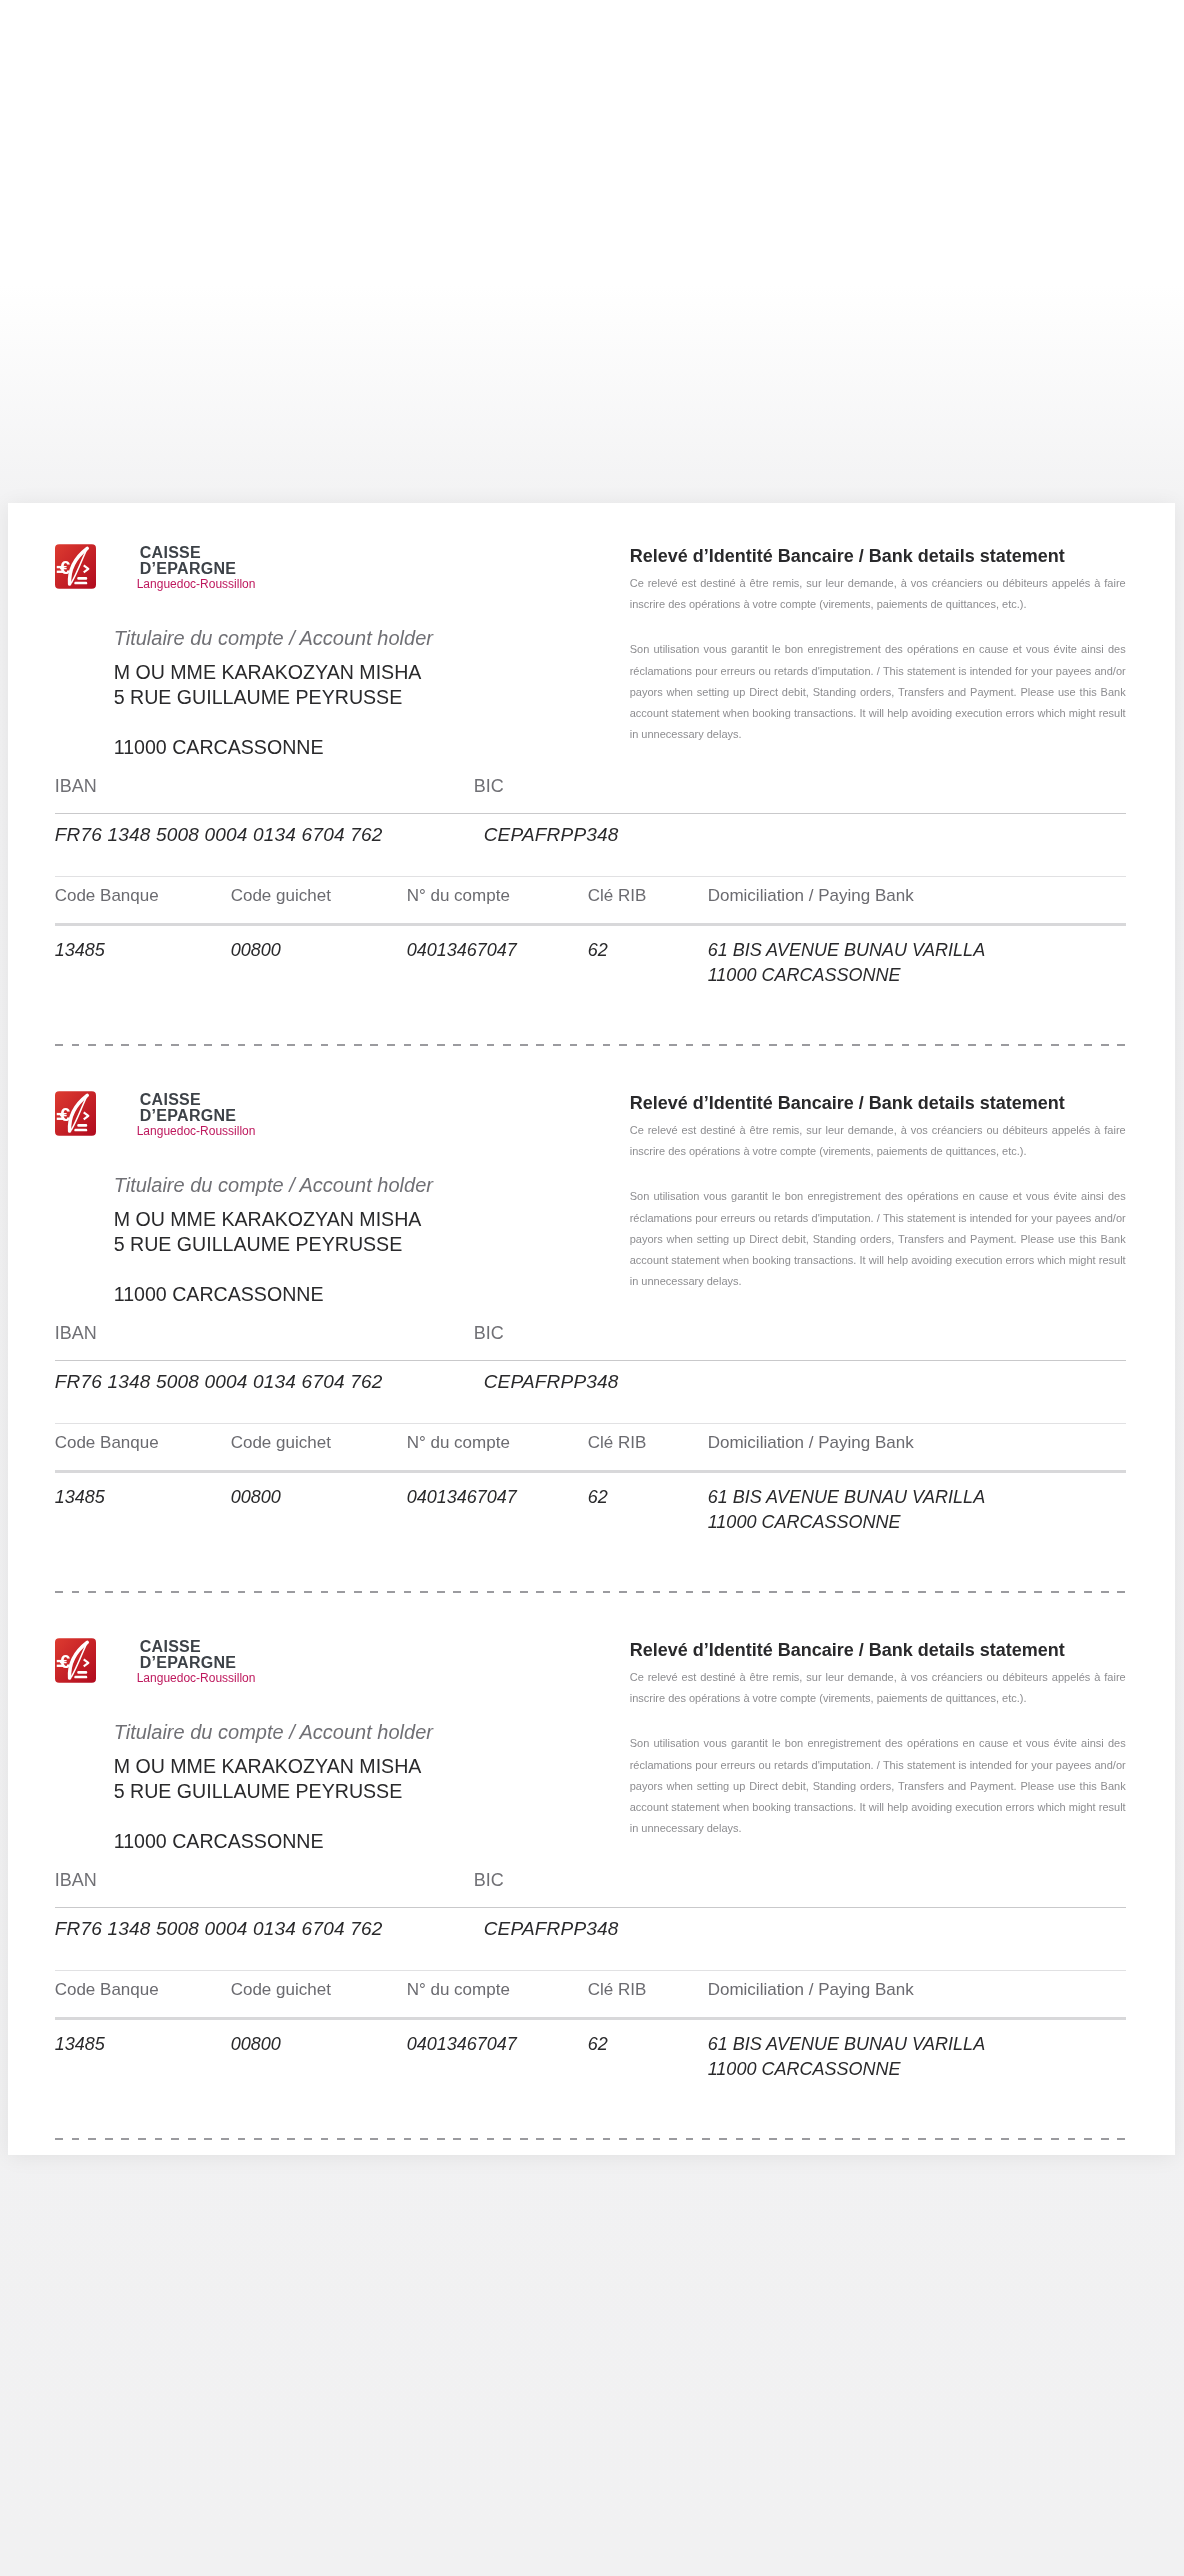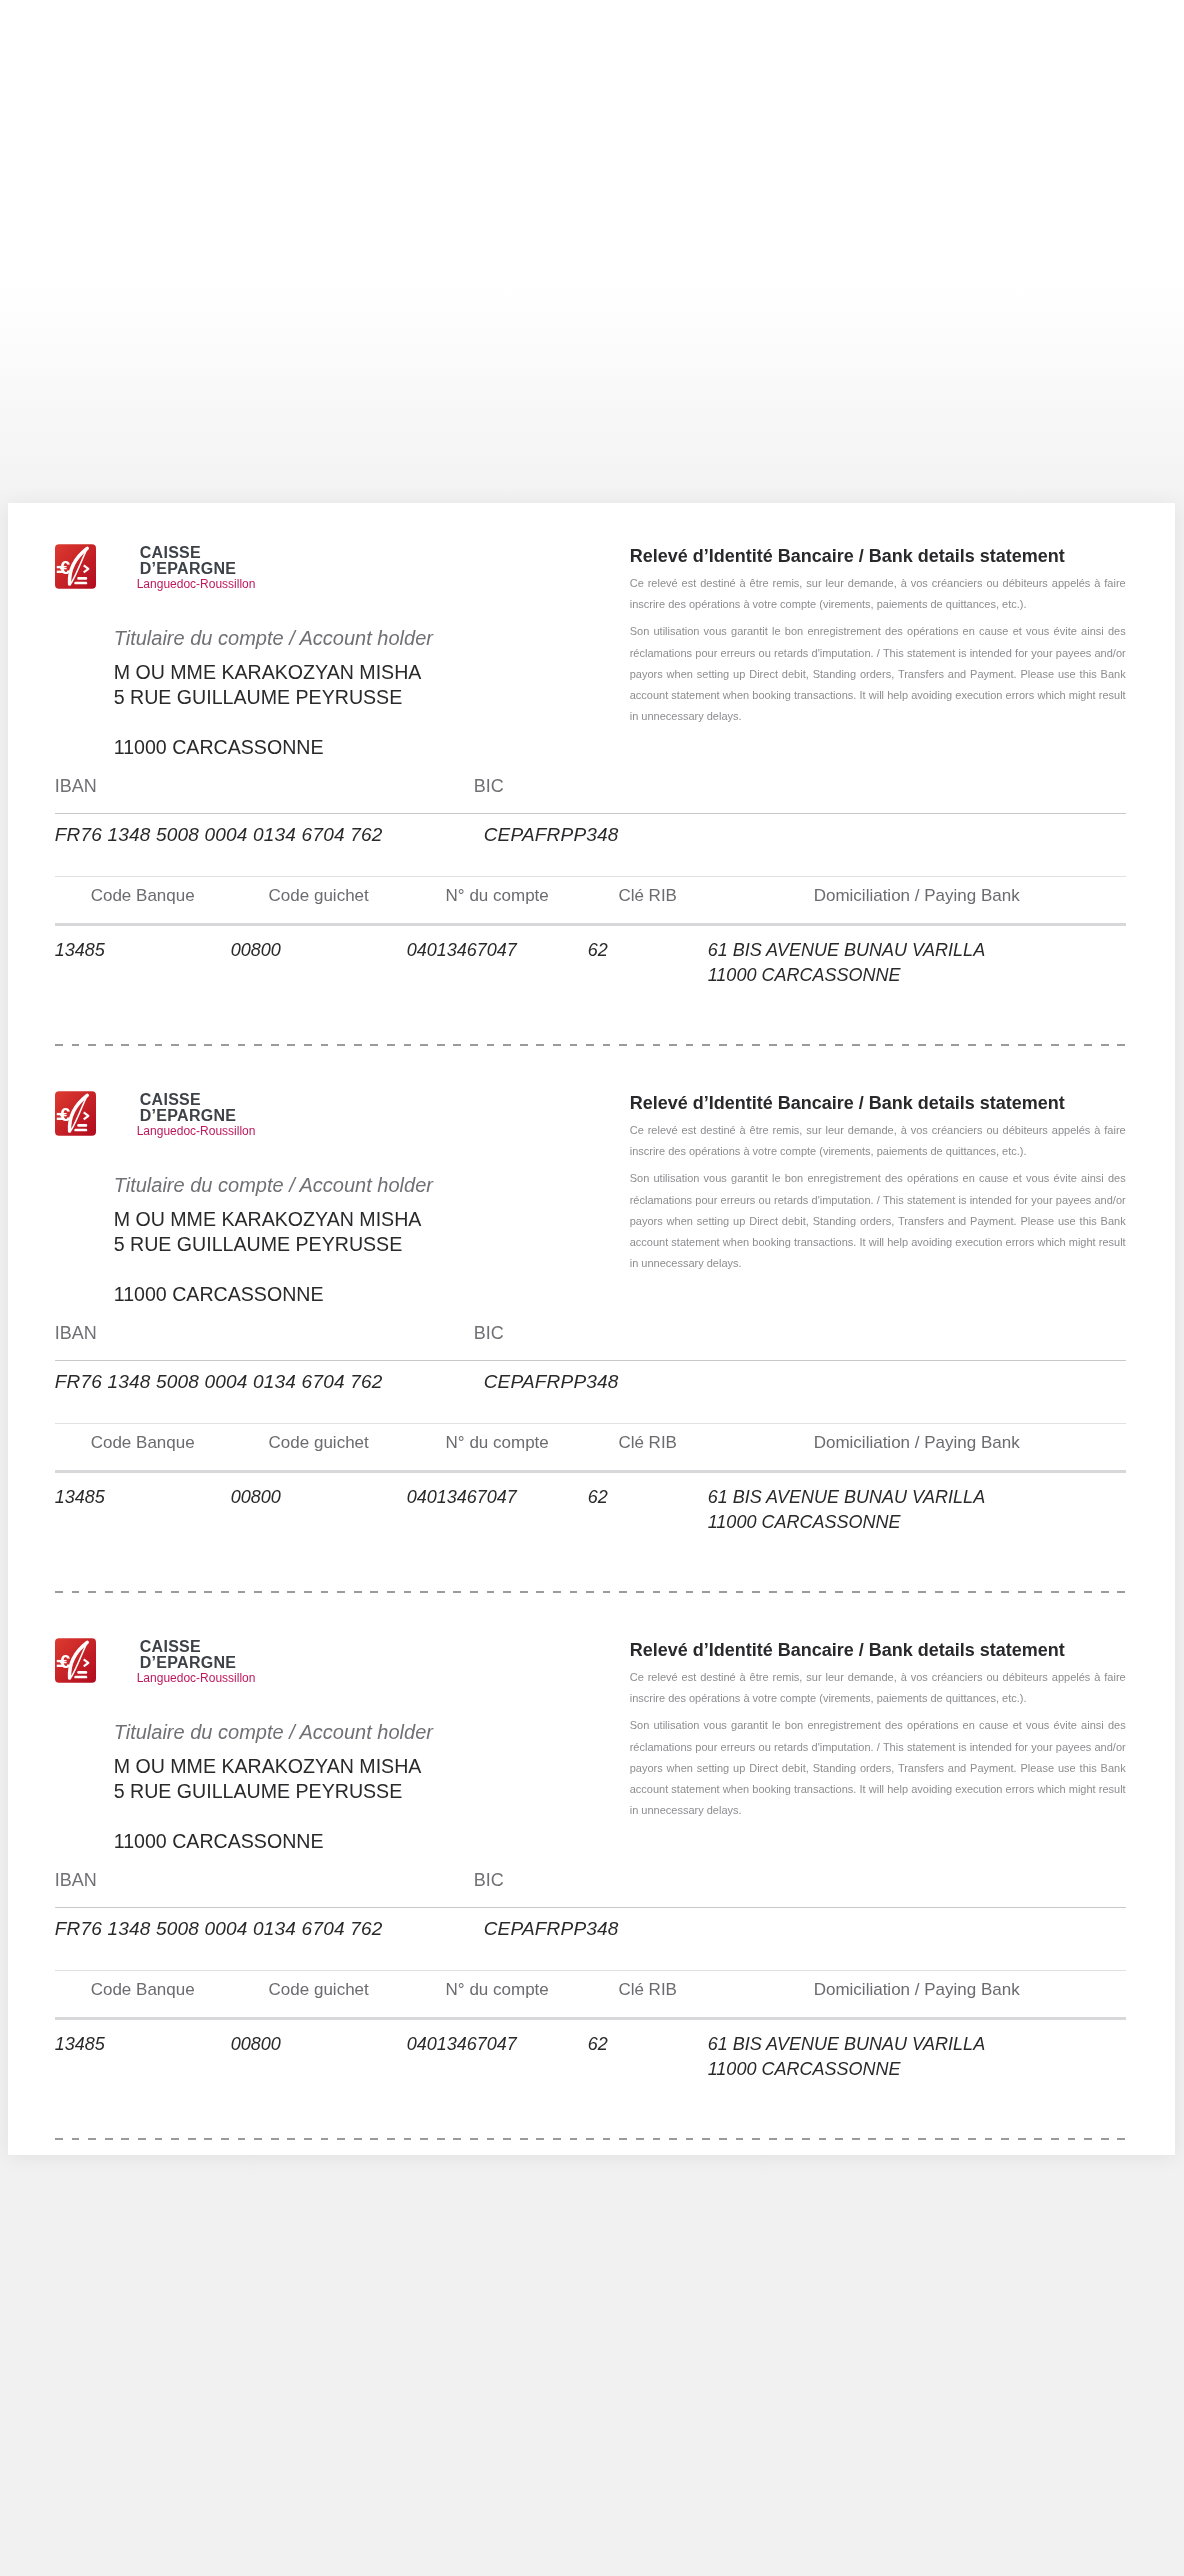--- a/index.html
+++ b/index.html
@@ -36,40 +36,40 @@
   .brand-l1 { font-size: 16px; line-height: 16px; font-weight: 700; color: #3d4248; letter-spacing: 0.3px; margin-left: 31px; }
   .brand-l2 { font-size: 12px; line-height: 15.4px; font-weight: 400; color: #be185d; padding-left: 28px; }
   .holder { margin-left: 59px; margin-top: 33px; }
   .holder-label { font-size: 20px; line-height: 24px; color: #707075; font-style: italic; }
   .holder-name { margin-top: 10px; font-size: 19.6px; line-height: 25px; color: #29292b; }
   .holder-street { font-size: 19.6px; line-height: 25px; color: #29292b; }
   .holder-city { margin-top: 25px; font-size: 19.6px; line-height: 25px; color: #29292b; }
   .right-col { width: 496px; flex: none; }
   .rib-title { font-size: 18px; line-height: 24px; font-weight: 700; color: #29292b; }
   .rib-para { margin-top: 4.7px; font-size: 11px; line-height: 21.3px; color: #8d8d90; text-align: justify; }
-  .rib-para + .rib-para { margin-top: 6px; }
+  .rib-para + .rib-para { margin-top: 24px; }
   
   .iban-section { position: relative; }
   .iban-row { position: relative; height: 21.3px; }
   .iban-label, .bic-label { position: absolute; top: 0; font-size: 18px; line-height: 21.3px; color: #707075; }
   .iban-label { left: 0; }
   .bic-label { left: 419px; }
   .iban-rule { margin-top: 15.4px; height: 1.2px; background: #c9c9cb; }
   .iban-values { position: relative; height: 24px; margin-top: 9.5px; }
   .iban-value, .bic-value { position: absolute; top: 0; font-size: 19px; line-height: 24px; color: #29292b; letter-spacing: 0.2px; font-style: italic; }
   .iban-value { left: 0; }
   .bic-value { left: 429px; }
   
   .rib-table { width: 100%; border-collapse: collapse; margin-top: 28.4px; table-layout: fixed; }
   .rib-table col.c1 { width: 176px; }
   .rib-table col.c2 { width: 176px; }
   .rib-table col.c3 { width: 181px; }
   .rib-table col.c4 { width: 120px; }
   .rib-table th {
-    text-align: center; font-weight: 400;
+    text-align: left; font-weight: 400;
     font-size: 17px; color: #6b6b70;
     border-top: 1.2px solid #e1e1e3;
     border-bottom: 3px solid #d8d8da;
     padding: 9.5px 0 16.6px 0;
   }
   .rib-table td {
     vertical-align: top;
     font-size: 18px; line-height: 25px; color: #29292b;
     padding-top: 12px;
     font-style: italic;

